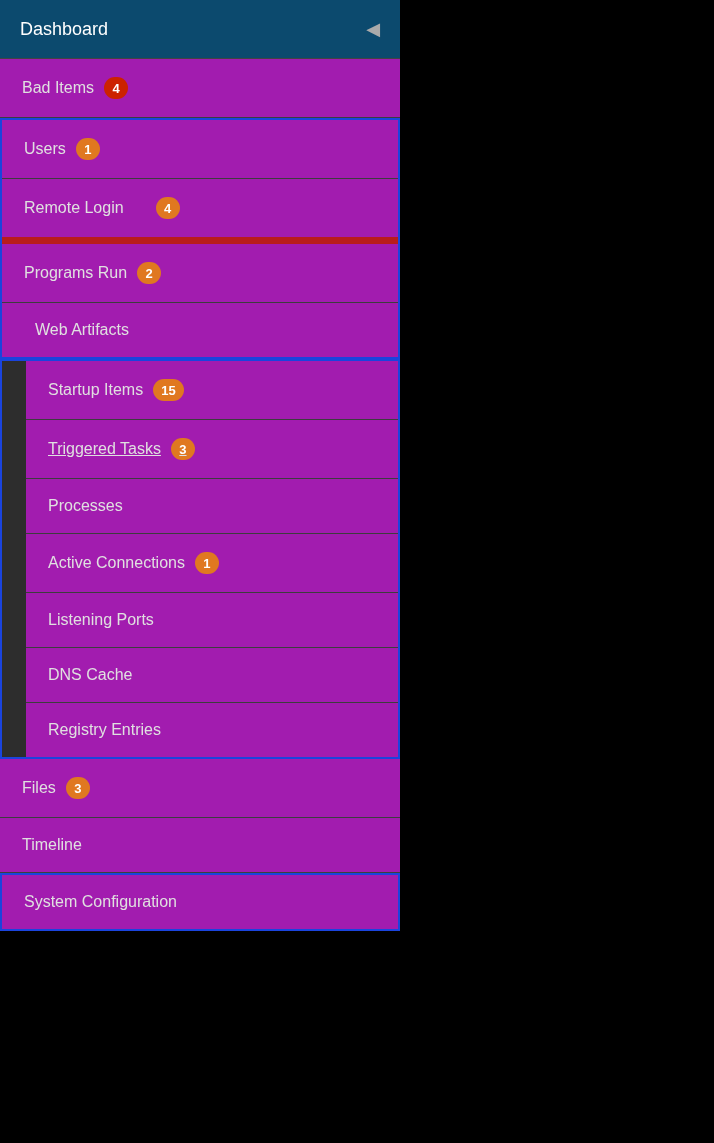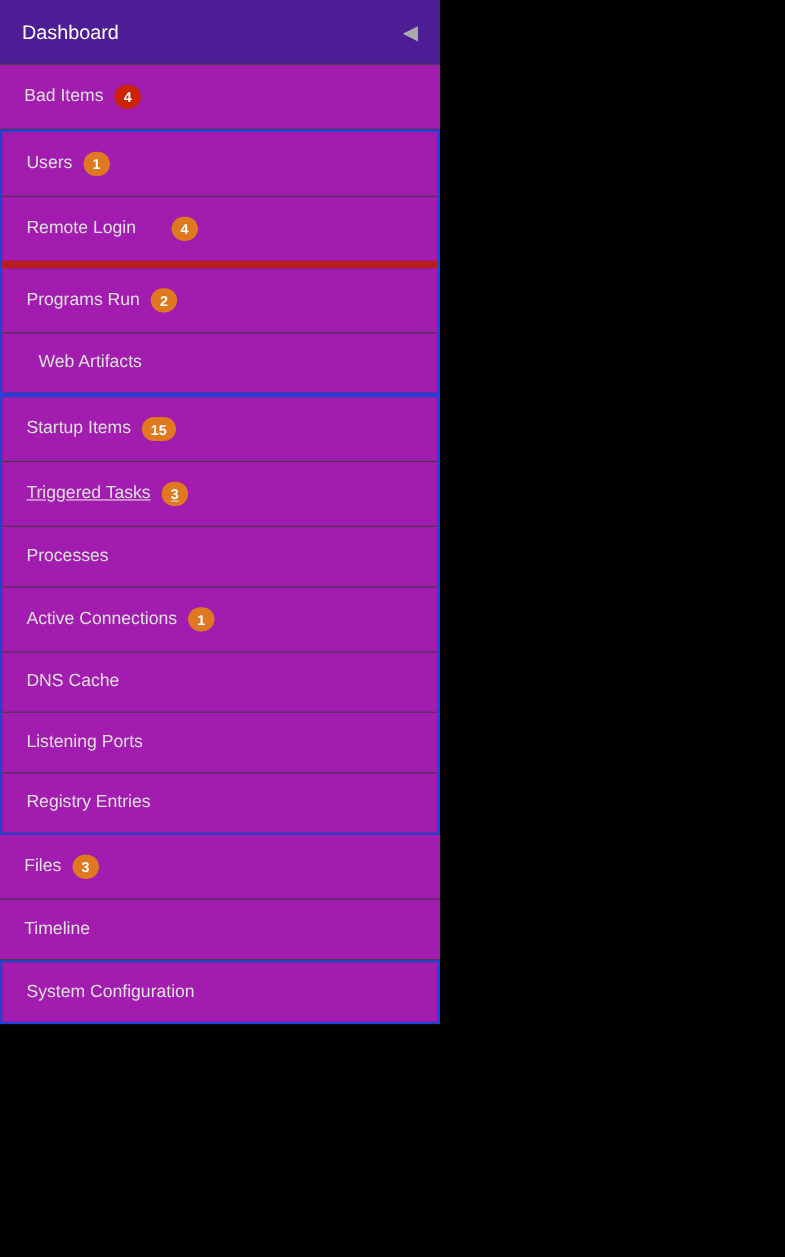--- a/index.html
+++ b/index.html
@@ -16,21 +16,21 @@
     }
 
     .sidebar {
       width: 400px;
       background-color: #2d2d2d;
       display: flex;
       flex-direction: column;
     }
 
     .dashboard-header {
-      background-color: #4c1d95;
+      background-color: #0c4a6e;
       padding: 18px 20px;
       display: flex;
       align-items: center;
       justify-content: space-between;
       border-bottom: 1px solid #444;
     }
 
     .dashboard-title {
       color: #ffffff;
       font-size: 18px;
@@ -104,41 +104,41 @@
     </div>
     <div class="nav-item" style="border-bottom: 1px solid #3d3d3d;">
       <span>Programs Run</span>
       <span class="badge badge-orange">2</span>
     </div>
     <div class="nav-item" style="border-bottom: none; padding-left: 33px;">
       <span>Web Artifacts</span>
     </div>
   </div>
 
-  <div style="border: 2.5px solid #1a44dd; margin-top: 0;">
+  <div style="border: 2.5px solid #1a44dd; margin-top: 0; padding-left: 24px;">
     <div class="nav-item" style="border-bottom: 1px solid #3d3d3d;">
       <span>Startup Items</span>
       <span class="badge badge-orange">15</span>
     </div>
     <div class="nav-item" style="border-bottom: 1px solid #3d3d3d; text-decoration: underline;">
       <span>Triggered Tasks</span>
       <span class="badge badge-orange">3</span>
     </div>
     <div class="nav-item" style="border-bottom: 1px solid #3d3d3d;">
       <span>Processes</span>
     </div>
     <div class="nav-item" style="border-bottom: 1px solid #3d3d3d;">
       <span>Active Connections</span>
       <span class="badge badge-orange">1</span>
     </div>
     <div class="nav-item" style="border-bottom: 1px solid #3d3d3d;">
-      <span>DNS Cache</span>
+      <span>Listening Ports</span>
     </div>
     <div class="nav-item" style="border-bottom: 1px solid #3d3d3d;">
-      <span>Listening Ports</span>
+      <span>DNS Cache</span>
     </div>
     <div class="nav-item" style="border-bottom: none;">
       <span>Registry Entries</span>
     </div>
   </div>
 
   <div class="nav-item">
     <span>Files</span>
     <span class="badge badge-orange">3</span>
   </div>

